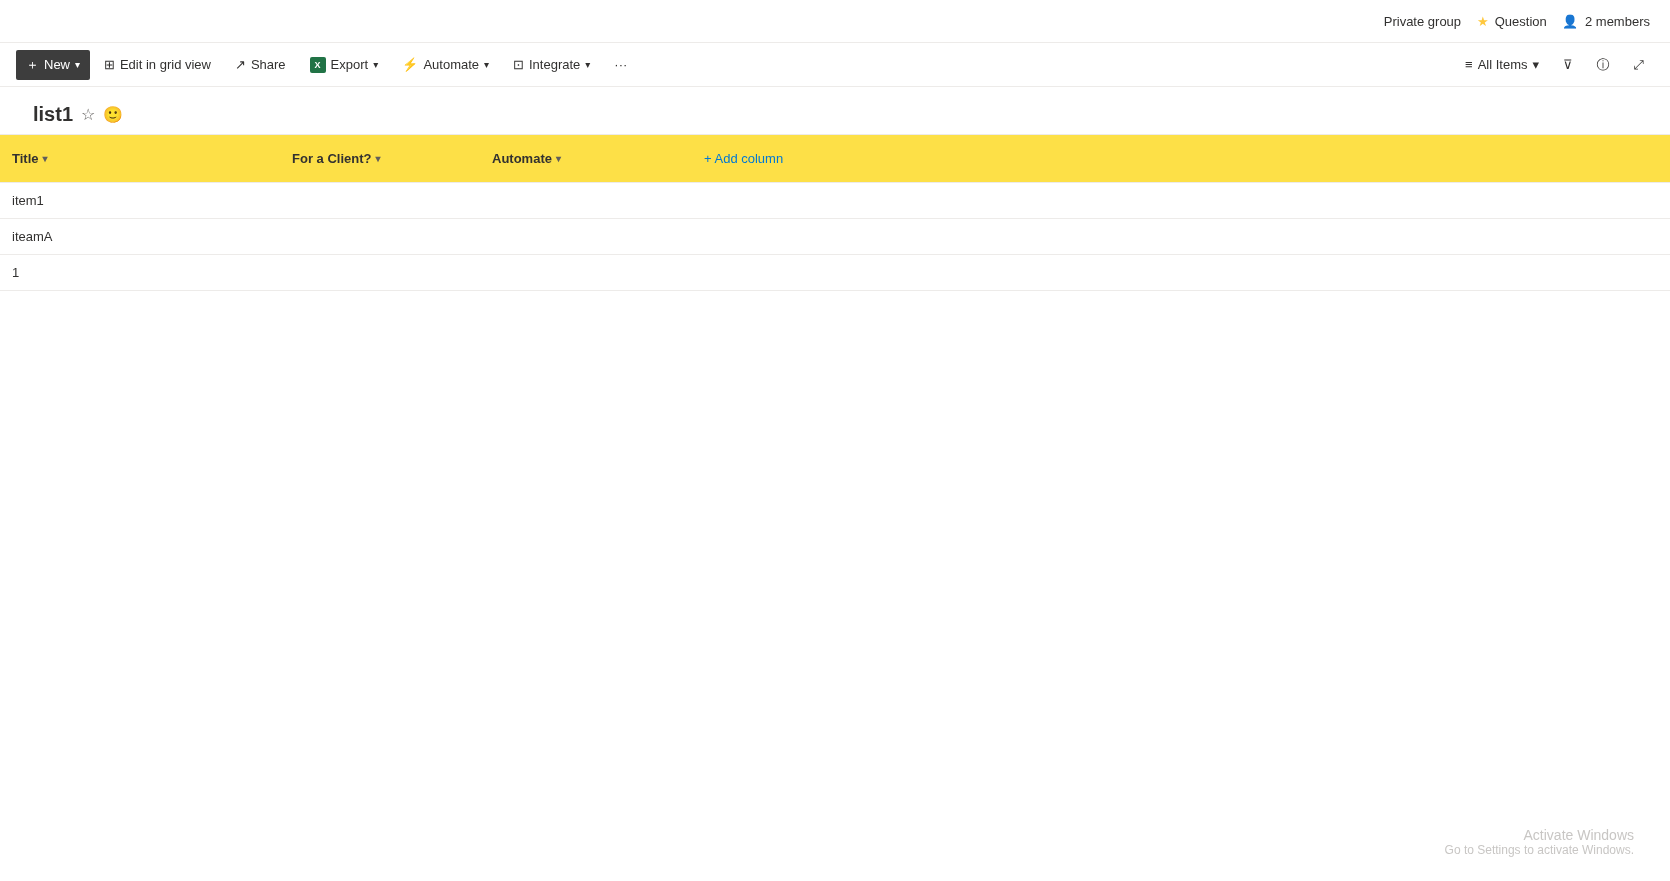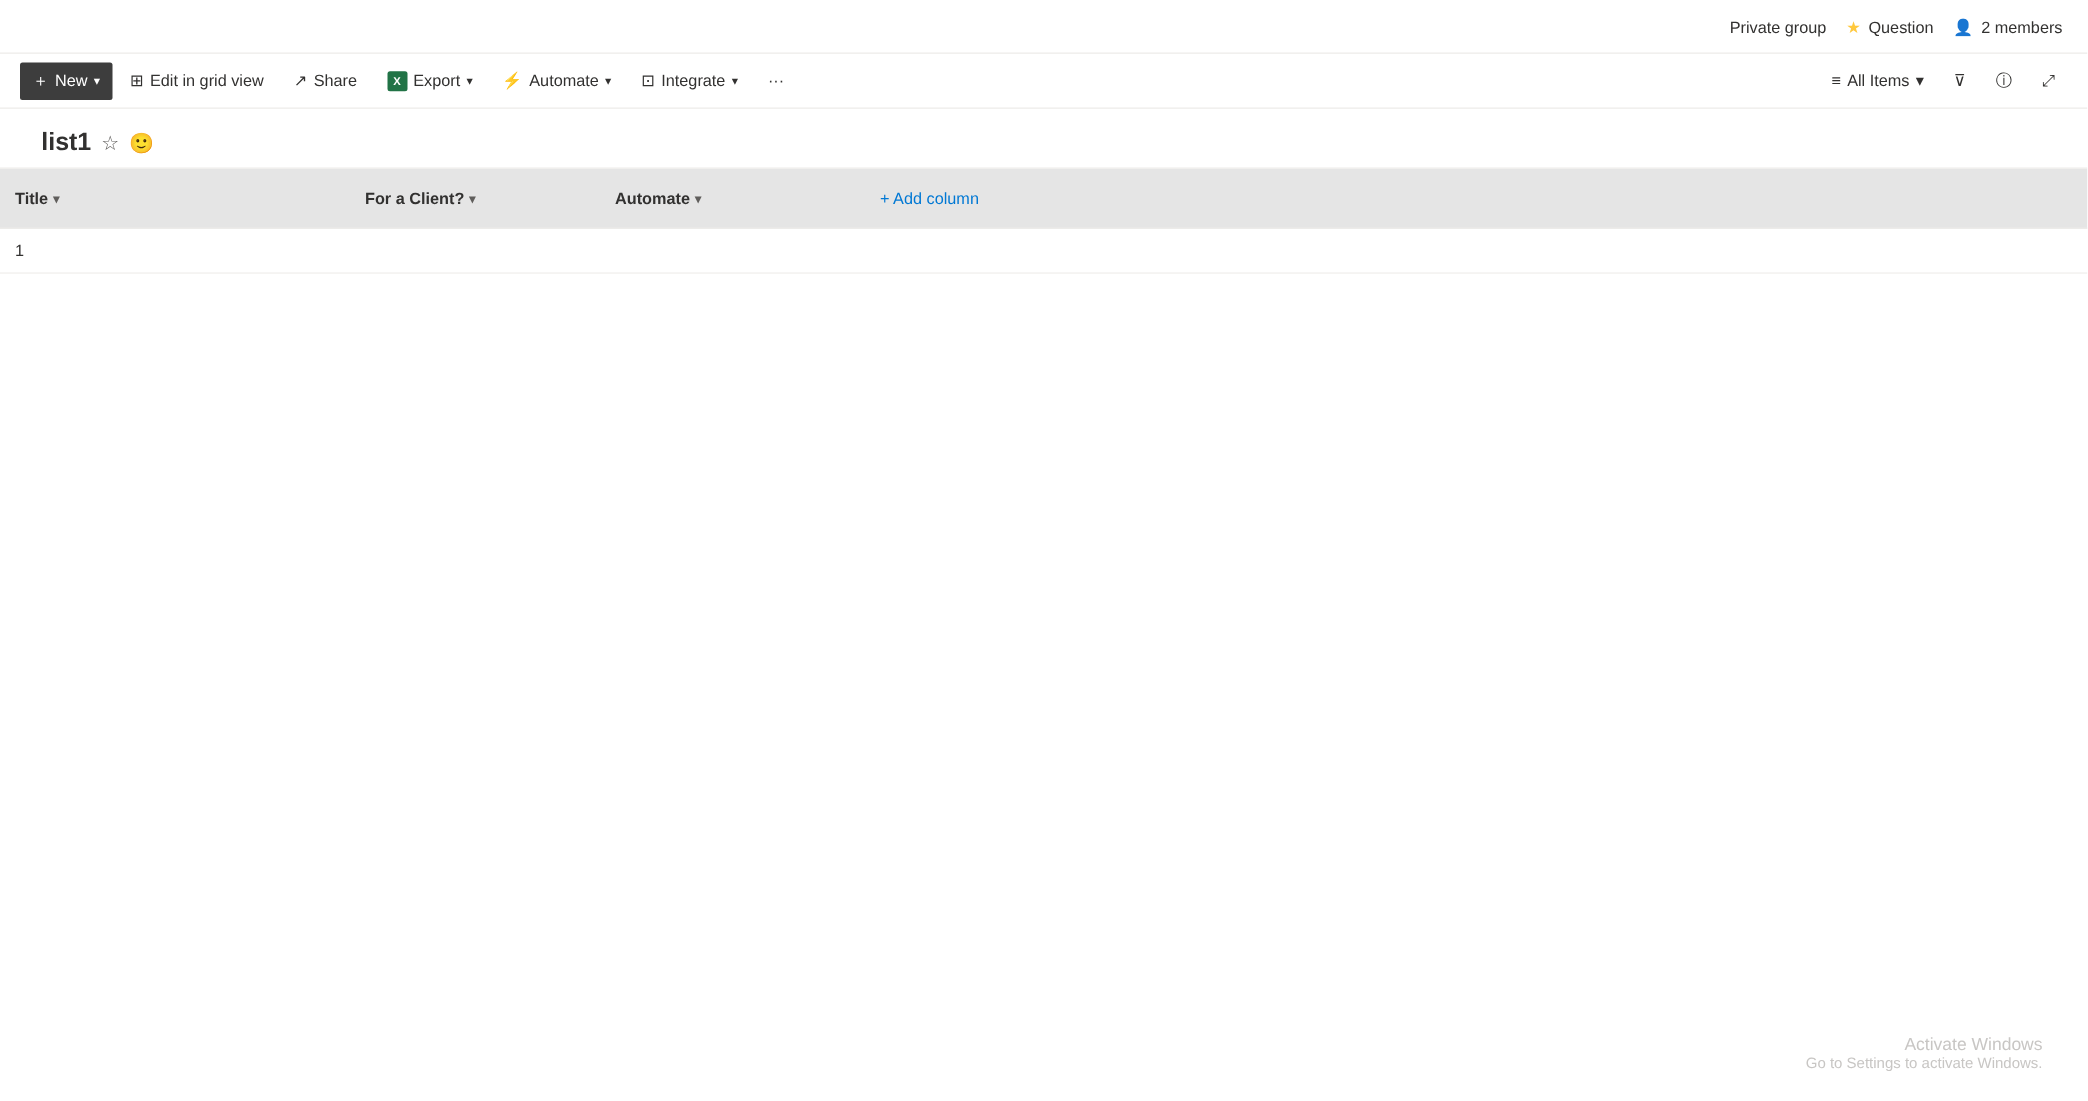--- a/index.html
+++ b/index.html
@@ -98,21 +98,21 @@
     .list-table thead tr {
       border-bottom: 1px solid #edebe9;
       border-top: 1px solid #edebe9;
     }
     .list-table th {
       text-align: left;
       padding: 8px 12px;
       font-weight: 600;
       font-size: 13px;
       color: #323130;
-      background: #e5e5e5;
+      background: #fde047;
       white-space: nowrap;
       user-select: none;
     }
     .list-table th .th-inner {
       display: flex;
       align-items: center;
       gap: 4px;
       cursor: pointer;
     }
     .list-table th .chevron { font-size: 10px; color: #605e5c; }
@@ -274,20 +274,32 @@
         </div>
       </th>
       <th class="col-add">
         <button class="add-column-btn">
           <span>+ Add column</span>
         </button>
       </th>
     </tr>
   </thead>
   <tbody id="table-body">
+  <tr>
+        <td>item1</td>
+        <td></td>
+        <td></td>
+        <td></td>
+      </tr>
+      <tr>
+        <td>iteamA</td>
+        <td></td>
+        <td></td>
+        <td></td>
+      </tr>
       <tr>
         <td>1</td>
         <td></td>
         <td></td>
         <td></td>
       </tr>
     </tbody>
 </table>
 
 <div class="activate-watermark">

